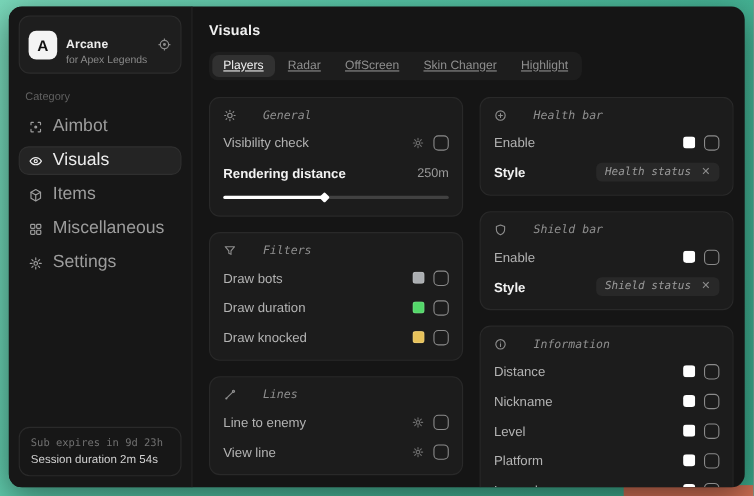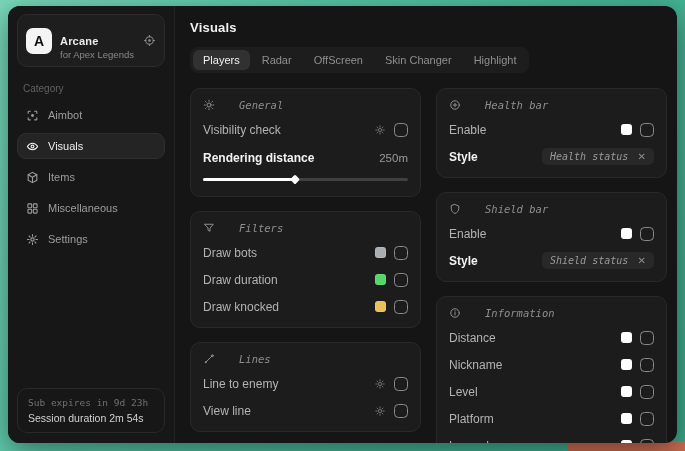--- a/index.html
+++ b/index.html
@@ -30,40 +30,40 @@
     font-weight:bold; font-size:14px; flex:0 0 26px;
   }
   .brand-text { flex:1; min-width:0; }
   .brand-name { color:#ececec; font-size:11px; font-weight:bold; letter-spacing:.2px;margin-top:14px; }
   .brand-sub { color:#8a8a8a; font-size:9.5px; margin-top:2px; }
   .brand-action { color:#8a8a8a; display:flex; align-items:center; }
   .cat-label { color:#616161; font-size:10px; margin:16px 6px 8px 6px; }
   .nav { display:flex; flex-direction:column; gap:5px; }
   .nav-item {
     display:flex; align-items:center; gap:9px; height:26px; padding:0 8px;
-    border-radius:9px; color:#9d9d9d; font-size:11px; cursor:pointer;
+    border-radius:9px; color:#9d9d9d; font-size:16px; cursor:pointer;
     border:1px solid transparent;
   }
   .nav-item.active { background:#242424; border-color:#2f2f2f; color:#ededed; }
   .nav-item .ic { display:flex; align-items:center; color:inherit; }
   .side-footer {
     margin-top:auto; border:1px solid #2a2a2a; border-radius:10px; padding:8px 10px;
   }
   .foot-line1 { font-family:"DejaVu Sans Mono", monospace; font-size:9.5px; color:#717171; white-space:nowrap; }
   .foot-line2 { font-size:10.5px; color:#d2d2d2; margin-top:4px; white-space:nowrap; }
   
   .main { flex:1; display:flex; flex-direction:column; padding:14px 10px 0 15px; overflow:hidden; }
   .page-title { color:#f0f0f0; font-size:13px; font-weight:bold; letter-spacing:.2px; }
   .tabbar {
     margin-top:12px; align-self:flex-start; display:inline-flex; align-items:center;
     background:#1d1d1d; border-radius:8px; padding:3px; gap:2px;
   }
   .tab {
     font-size:11px; color:#8f8f8f; padding:4px 10px; border-radius:6px;
-    cursor:pointer; white-space:nowrap;
+    cursor:pointer; white-space:nowrap;text-decoration:underline;
   }
   .tab.active { background:#313131; color:#f1f1f1; }
   .content { margin-top:15px; display:flex; gap:15px; flex:1; overflow:hidden; }
   .col { flex:1; display:flex; flex-direction:column; gap:14px; min-width:0; }
   .card {
     background:#1c1c1c; border:1px solid #292929; border-radius:10px;
     padding:10px 12px 12px 12px; flex-shrink:0;
   }
   .card-header {
     display:flex; align-items:flex-start; gap:24px; color:#8f8f8f;

